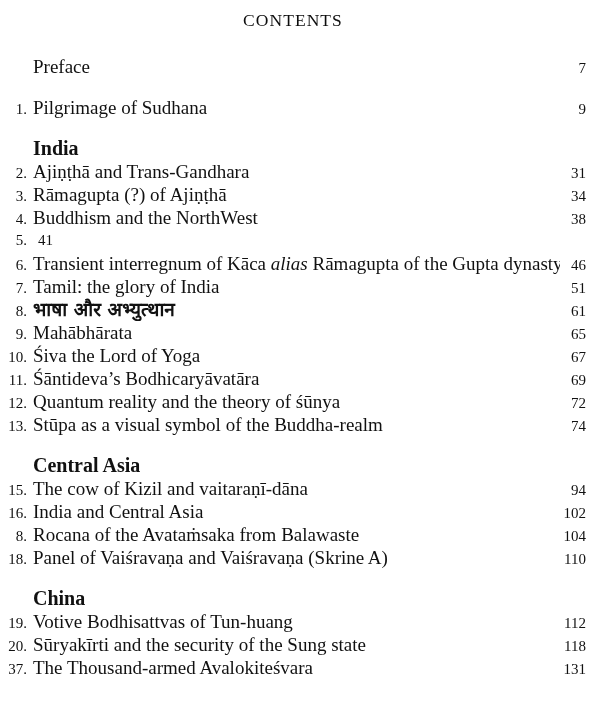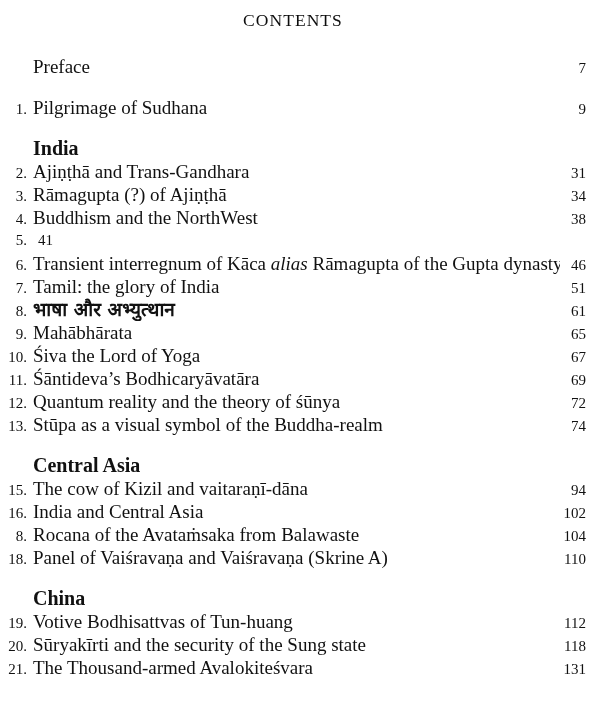--- a/index.html
+++ b/index.html
@@ -225,19 +225,19 @@
         <span class="num">19.</span>
         <span class="label">Votive Bodhisattvas of Tun-huang</span>
         <span class="page-no">112</span>
       </li>
       <li class="row row-entry">
         <span class="num">20.</span>
         <span class="label">Sūryakīrti and the security of the Sung state</span>
         <span class="page-no">118</span>
       </li>
       <li class="row row-entry">
-        <span class="num">21.</span>
+        <span class="num">37.</span>
         <span class="label">The Thousand-armed Avalokiteśvara</span>
         <span class="page-no">131</span>
       </li>
     </ul>
 
 </div>
 
 </body></html>

